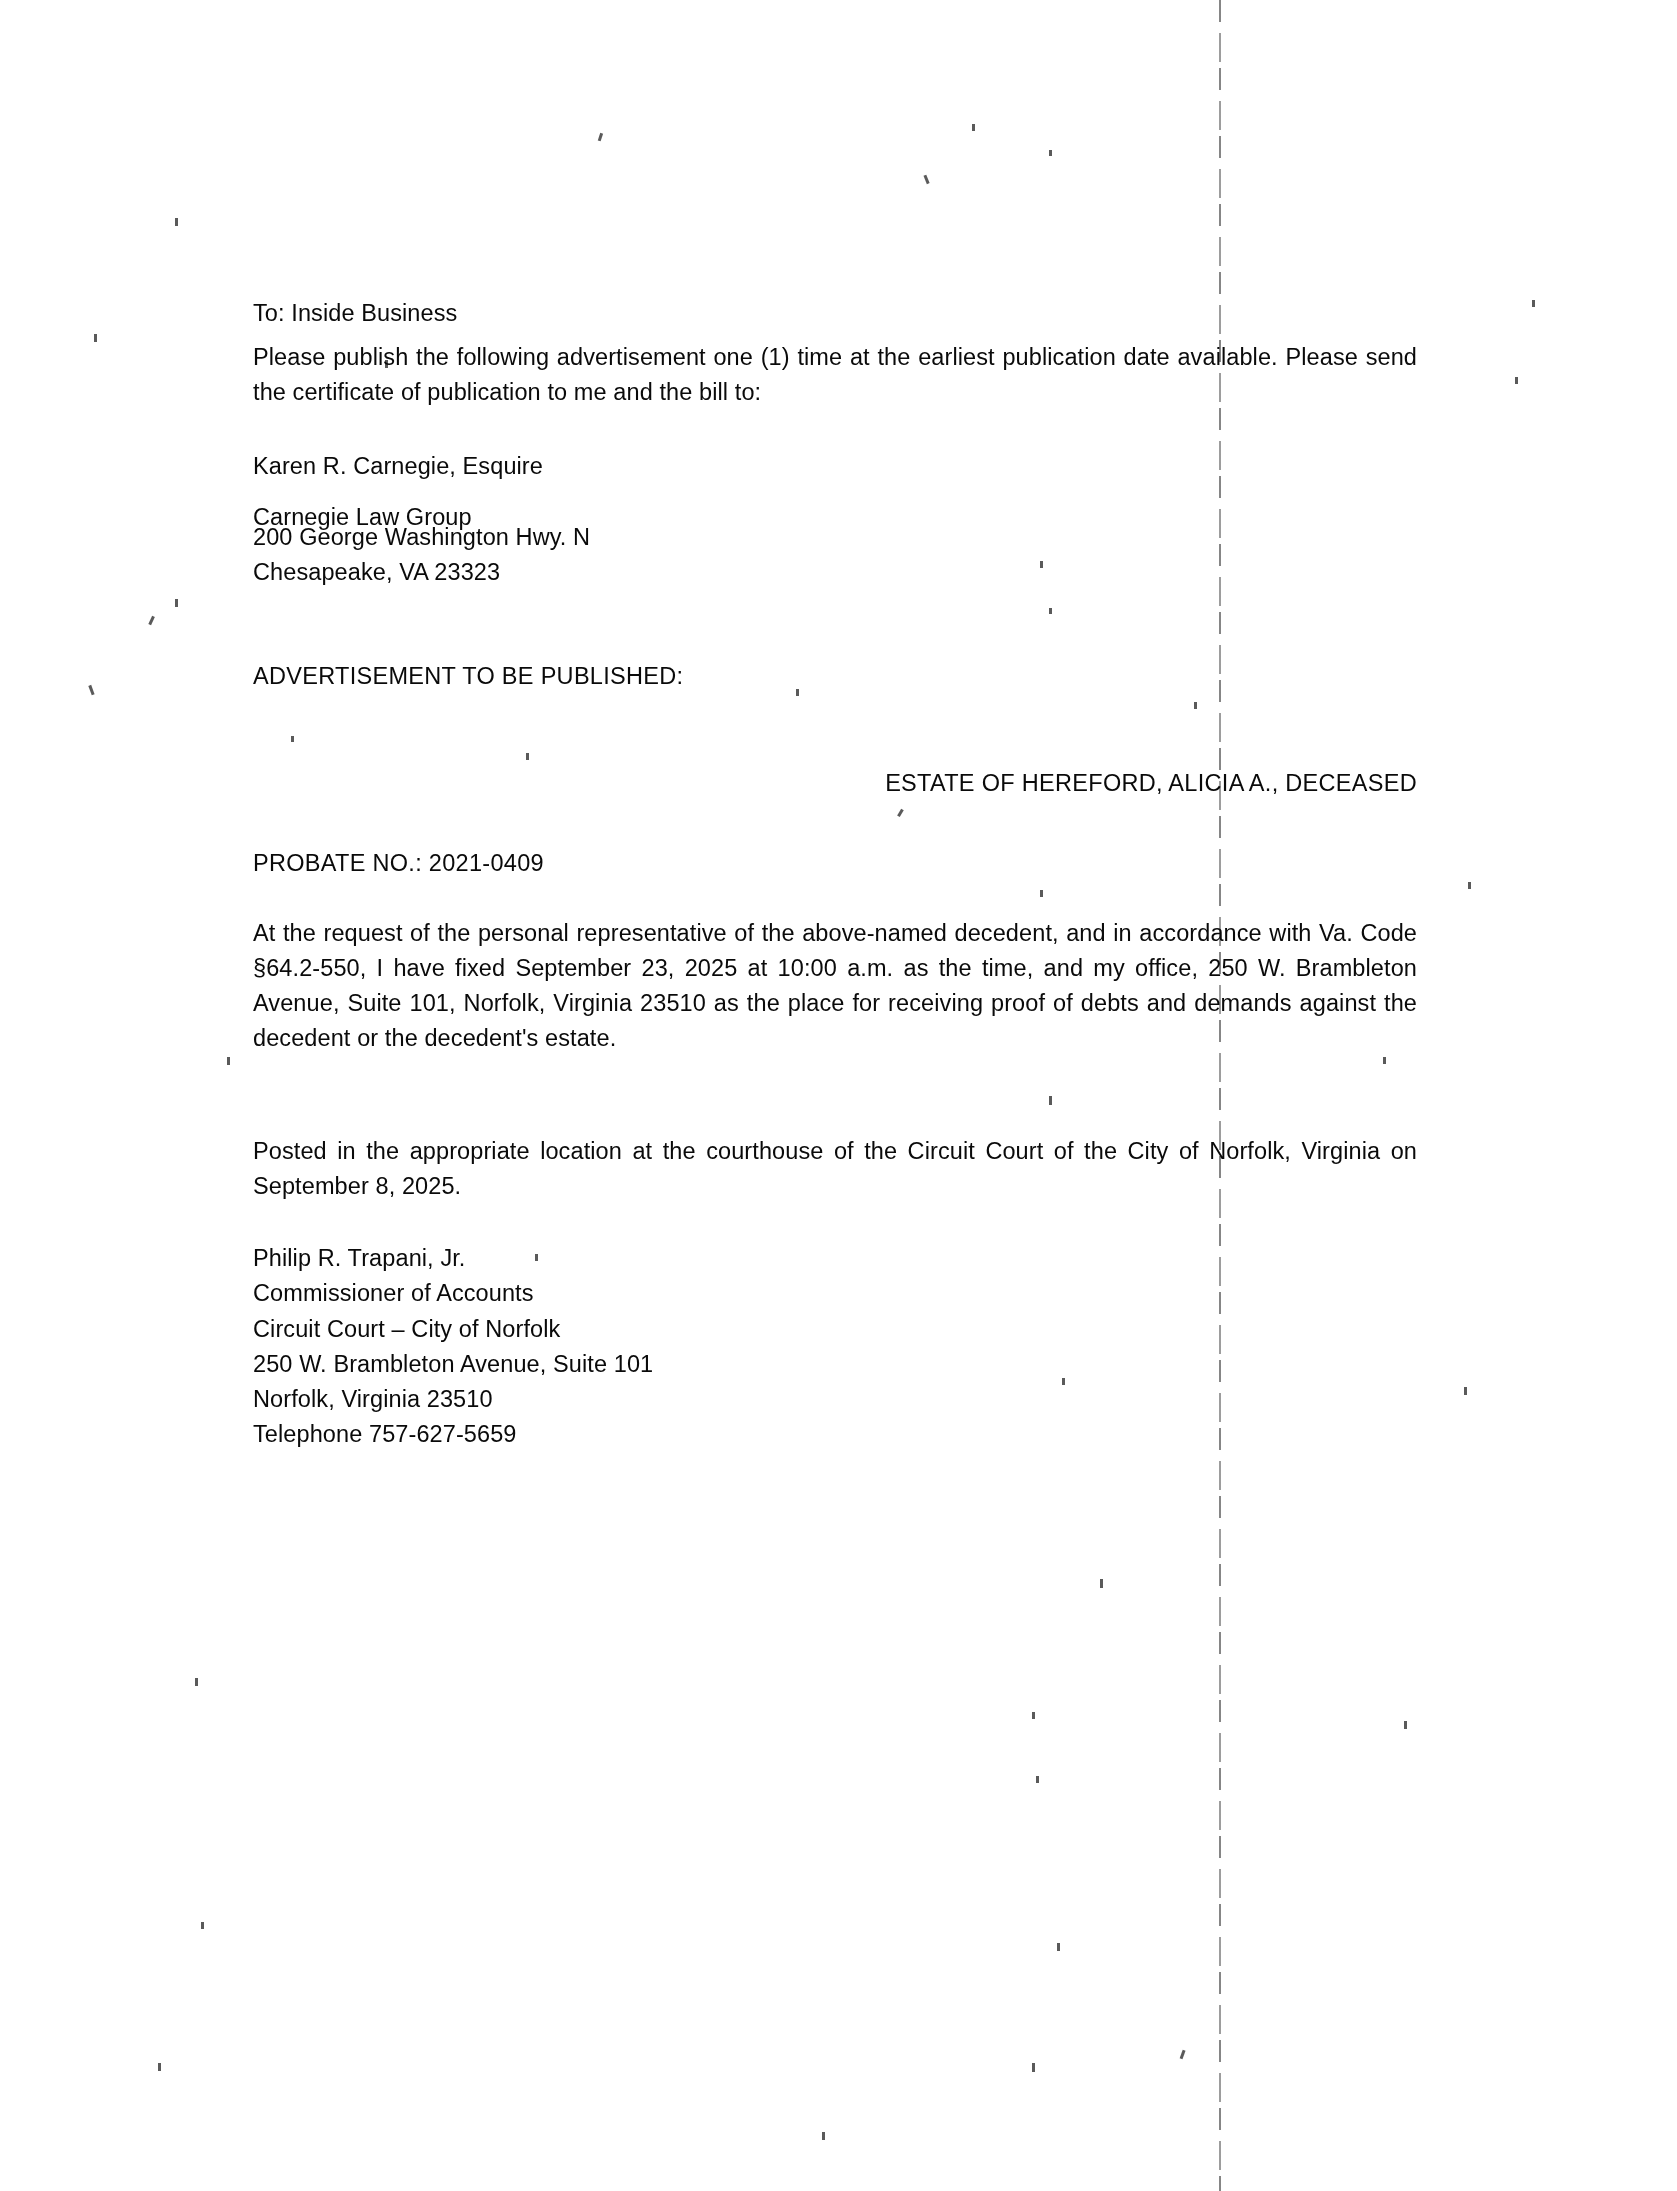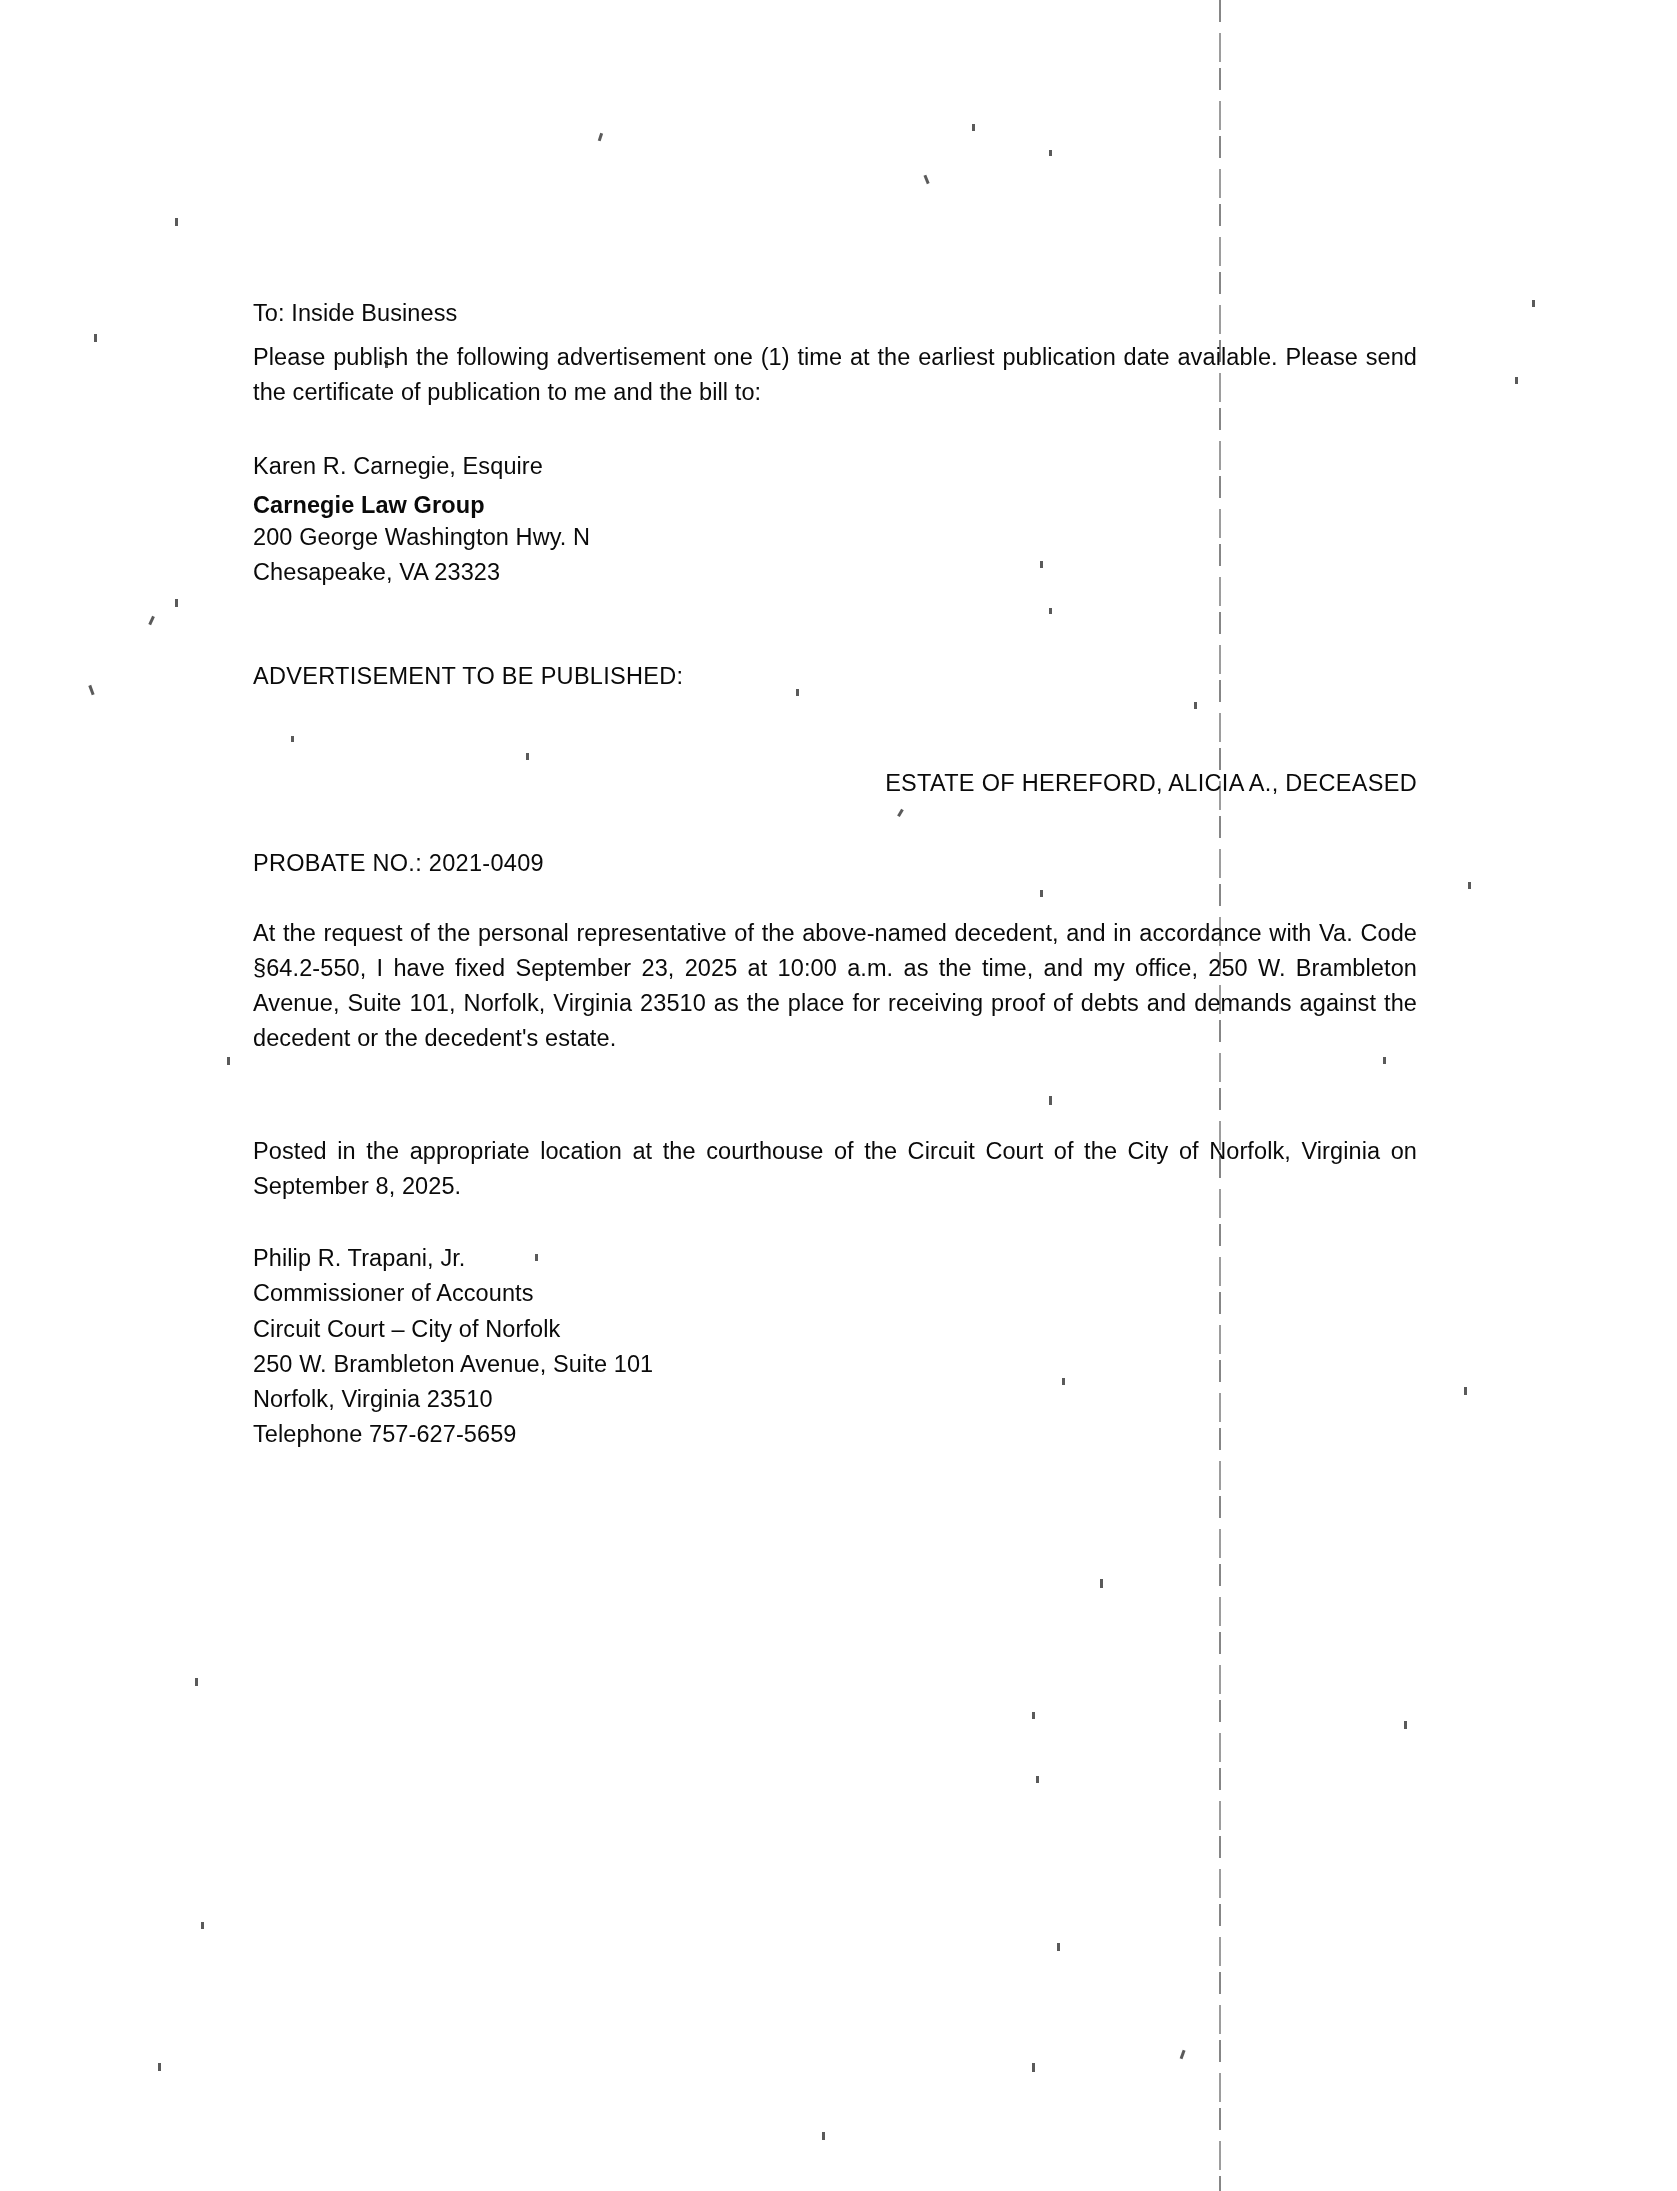--- a/index.html
+++ b/index.html
@@ -118,21 +118,21 @@
   <div class="speck" style="left:201px;  top:1922px; width:2.6px; height:6.8px;"></div>
   <div class="speck" style="left:158px;  top:2063px; width:2.6px; height:7.7px;"></div>
 
   <div class="content">
 
     <div class="blk plain-line" style="top:280px;margin-top:16px;">To: Inside Business</div>
 
     <div class="blk justify" style="top:340px;">Please publish the following advertisement one (1) time at the earliest publication date available.  Please send the certificate of publication to me and the bill to:</div>
 
     <div class="blk addr-line" style="top:449px;">Karen R. Carnegie, Esquire</div>
-    <div class="blk addr-line" style="top:488px;font-weight:bold;">Carnegie Law Group</div>
+    <div class="blk addr-line" style="top:500px;">Carnegie Law Group</div>
     <div class="blk addr-line" style="top:520px;">200 George Washington Hwy. N</div>
     <div class="blk addr-line" style="top:555px;">Chesapeake, VA 23323</div>
 
     <div class="blk plain-line caps" style="top:659px;">ADVERTISEMENT TO BE PUBLISHED:</div>
 
     <div class="blk plain-line caps" style="top:766px;text-align:right;">ESTATE OF HEREFORD, ALICIA A., DECEASED</div>
     <div class="blk plain-line caps" style="top:846px;">PROBATE NO.: 2021-0409</div>
 
     <div class="blk justify" style="top:916px;">At the request of the personal representative of the above-named decedent, and in accordance with Va. Code §64.2-550, I have fixed September 23, 2025 at 10:00 a.m. as the time, and my office, 250 W. Brambleton Avenue, Suite 101, Norfolk, Virginia 23510 as the place for receiving proof of debts and demands against the decedent or the decedent's estate.</div>
 

